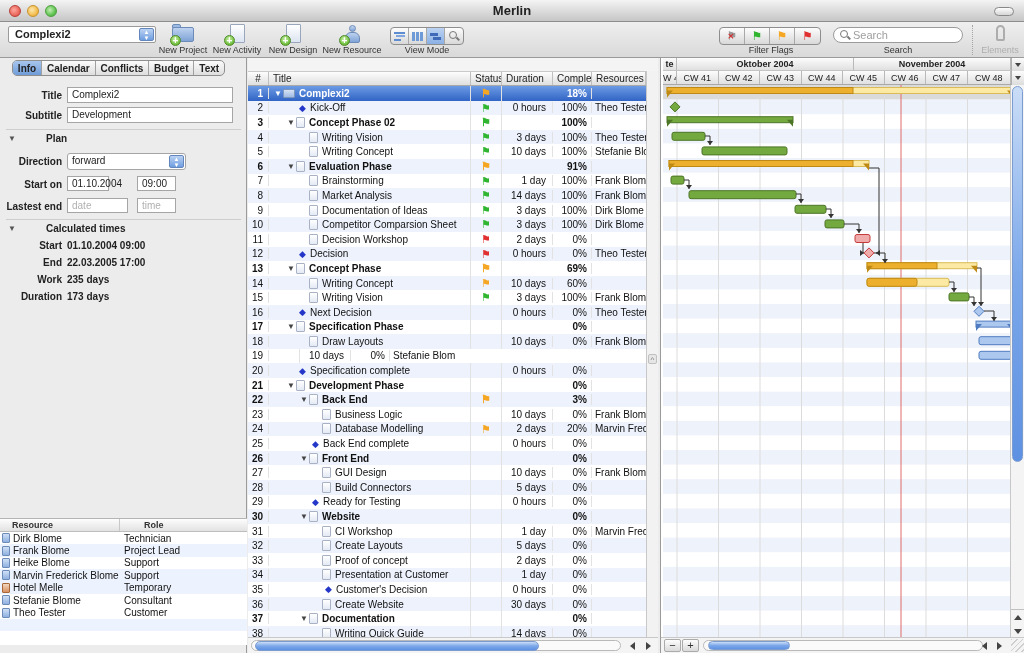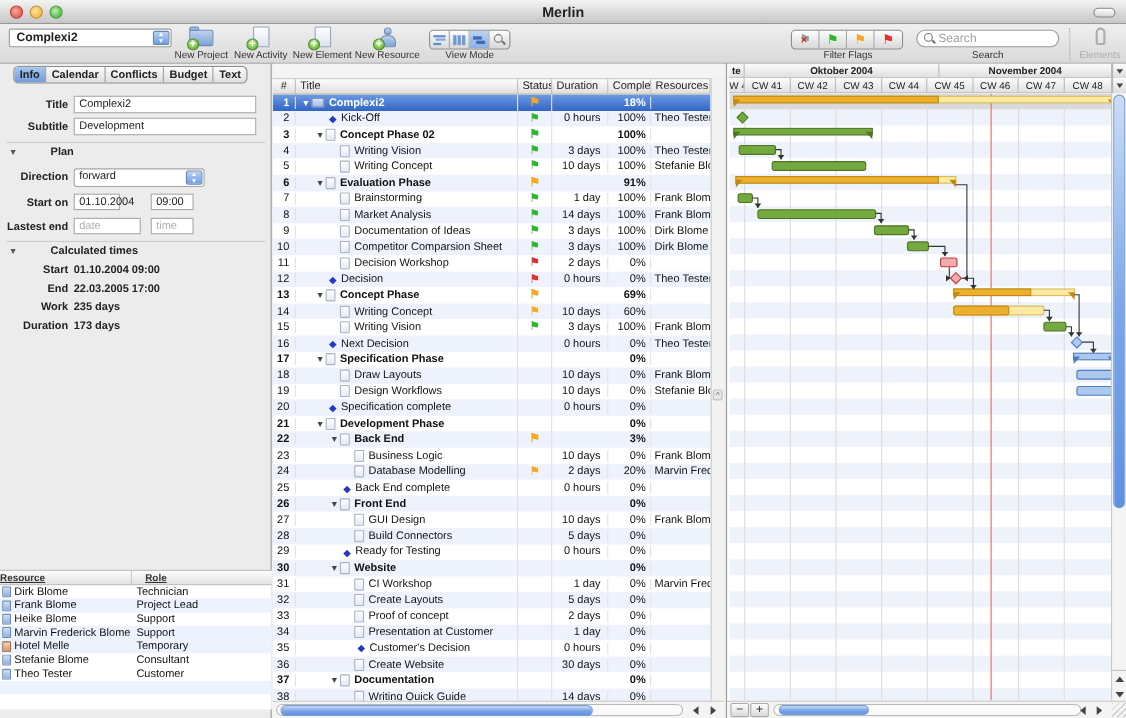--- a/index.html
+++ b/index.html
@@ -79,21 +79,21 @@
   .fld-label { position:absolute; width:62px; text-align:right; font-size:10px; font-weight:bold; color:#222; }
   .fld-input { position:absolute; background:#FFF; border:1px solid #A5A5A5; font-size:10px; color:#222; line-height:14px; padding-left:4px; }
   .fld-input .ph { color:#B0B0B0; }
   .section-hdr { position:absolute; font-size:10px; font-weight:bold; color:#222;padding-left:24px; }
   .disc-tri { position:absolute; font-size:8px; color:#555; }
   .hdiv { position:absolute; left:6px; width:235px; border-top:1px solid #CDCDCD; }
   .calc-val { position:absolute; font-size:10px; font-weight:bold; color:#222; }
 
   .res-table { position:absolute; left:0; top:460px; width:247px; height:127px; background:#FFF; border-top:1px solid #B5B5B5; }
   .res-hdr { display:flex; height:13px; background:linear-gradient(#FDFDFD,#E2E2E2); border-bottom:1px solid #BDBDBD; font-size:9px; font-weight:bold; color:#333; }
-  .res-hdr div { padding-left:0; line-height:13px;text-decoration:underline; }
+  .res-hdr div { padding-left:12px; line-height:13px; }
   .res-row { display:flex; height:12.4px; font-size:10px; color:#111; align-items:center; }
   .res-row.alt { background:#EDF3FE; }
   .res-c1 { width:120px; display:flex; align-items:center; gap:3px; padding-left:2px; overflow:hidden; white-space:nowrap; }
   .res-c2 { flex:1; padding-left:4px; white-space:nowrap; }
   .res-icon { width:8px; height:10px; background:linear-gradient(#CFE0F6,#8FB0E0); border:1px solid #6D8BB8; border-radius:1px; flex:none; }
   .res-icon.org { background:linear-gradient(#F2D8C0,#D89060); border-color:#A86838; }
 
   
   .table-pane { position:absolute; left:248px; top:0; width:410px; height:595px; background:#FFF; }
   .table-blank { position:absolute; left:0; top:0; width:410px; height:13px; background:#F4F4F4; }
@@ -181,21 +181,21 @@
     <div class="tb-icon" style="left:222px;">
       <span class="doc-shape"></span>
       <span class="plus-badge">+</span>
     </div>
     <div class="tb-label" style="left:204px; width:66px;">New Activity</div>
 
     <div class="tb-icon" style="left:278px;">
       <span class="doc-shape"></span>
       <span class="plus-badge">+</span>
     </div>
-    <div class="tb-label" style="left:260px; width:66px;">New Element</div>
+    <div class="tb-label" style="left:260px; width:66px;">New Design</div>
 
     <div class="tb-icon" style="left:337px;">
       <span class="person-head"></span>
       <span class="person-body"></span>
       <span class="plus-badge">+</span>
     </div>
     <div class="tb-label" style="left:319px; width:66px;">New Resource</div>
 
     <div class="seg-ctl" style="left:390px;">
       <div class="seg">
@@ -592,26 +592,20 @@
               <span class="ticon-doc"></span>
               <span>Draw Layouts</span>
             </div>
             <div class="c-status"></div>
             <div class="c-dur">10 days</div>
             <div class="c-comp">0%</div>
             <div class="c-res">Frank Blome</div>
           </div>
           <div class="t-row">
             <div class="c-num">19</div>
-            <div class="c-title">
-              <span style="width: 30px; flex: 0 0 auto;"></span>
-              <span class="tri"></span>
-              <span class="ticon-doc"></span>
-              <span>Design Workflows</span>
-            </div>
             <div class="c-status"></div>
             <div class="c-dur">10 days</div>
             <div class="c-comp">0%</div>
             <div class="c-res">Stefanie Blom</div>
           </div>
           <div class="t-row alt">
             <div class="c-num">20</div>
             <div class="c-title">
               <span style="width: 17px; flex: 0 0 auto;"></span>
               <span class="tri"></span>

